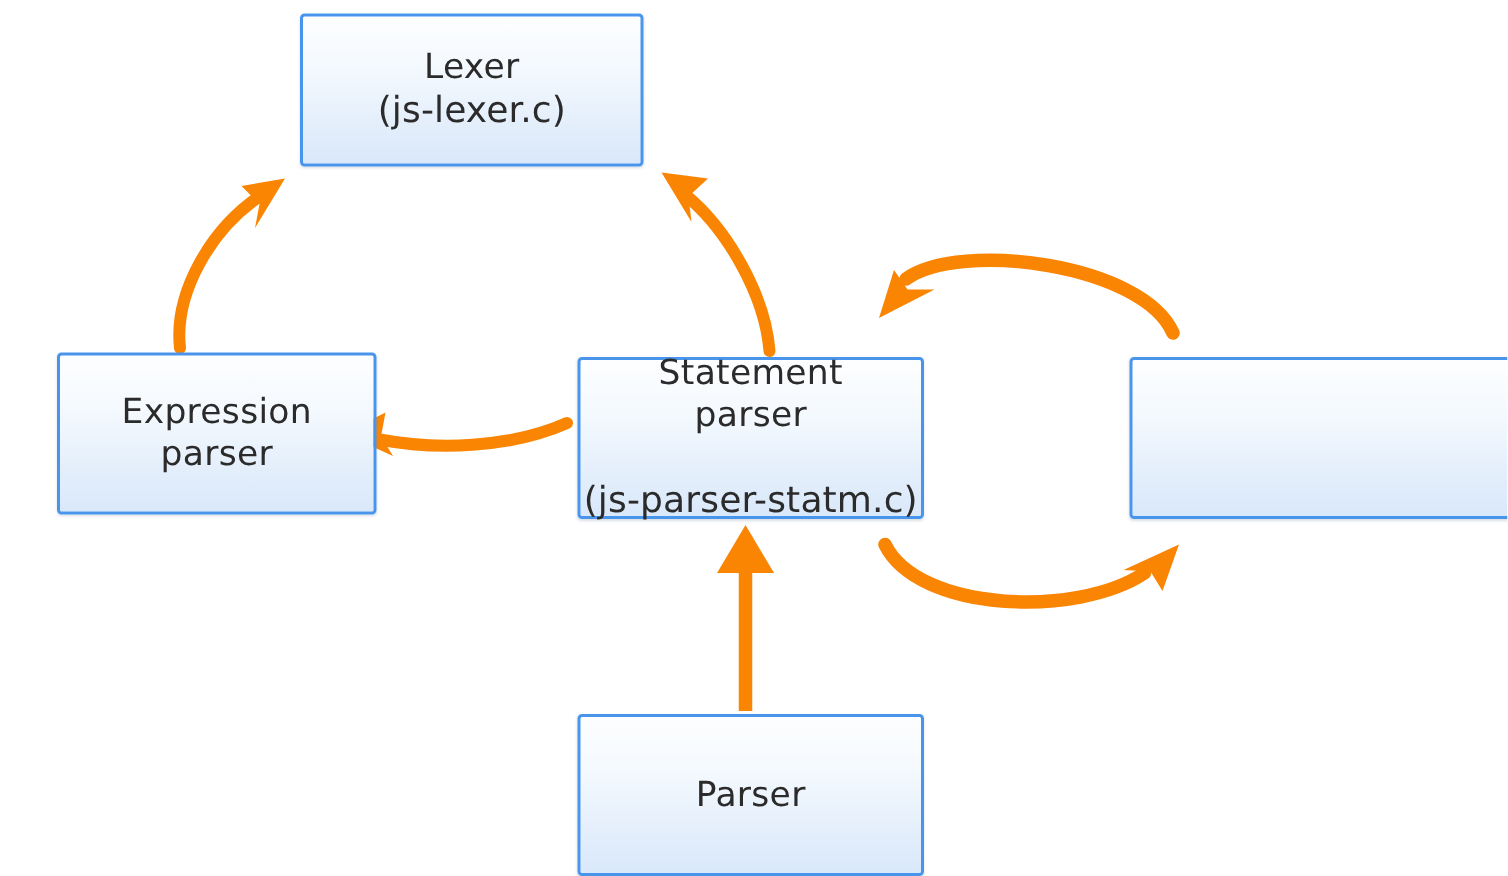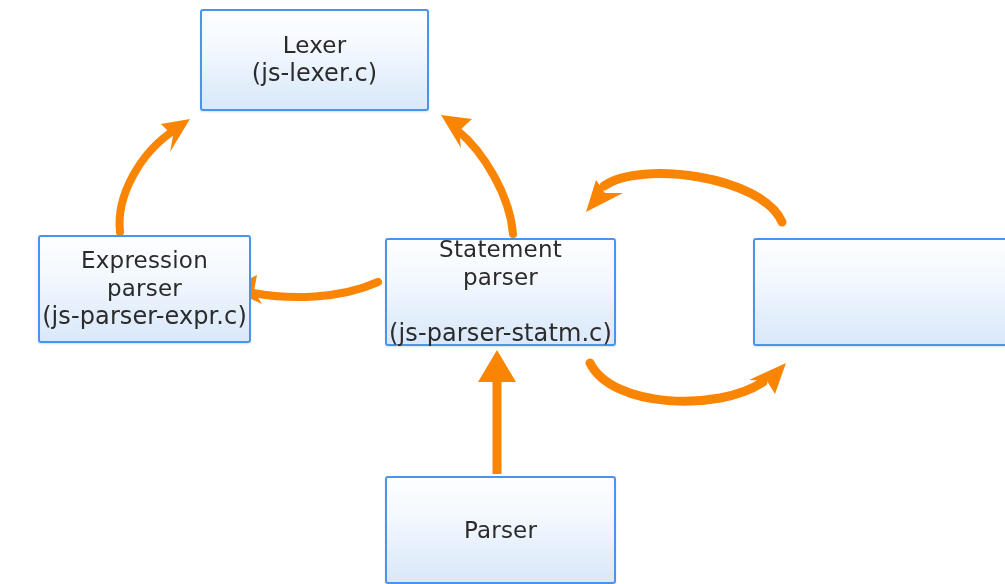--- a/index.html
+++ b/index.html
@@ -93,21 +93,20 @@
   </svg>
 
   <div class="node" id="node-lexer">
     <div class="title">Lexer</div>
     <div class="sub">(js-lexer.c)</div>
   </div>
 
   <div class="node" id="node-expression">
     <div class="title">Expression
 parser</div>
-    <div class="sub">(js-parser-expr.c)</div>
   </div>
 
   <div class="node" id="node-statement">
     <div class="title">Statement
 parser</div>
     <div class="sub">(js-parser-statm.c)</div>
   </div>
 
   <div class="node" id="node-function">
   </div>

